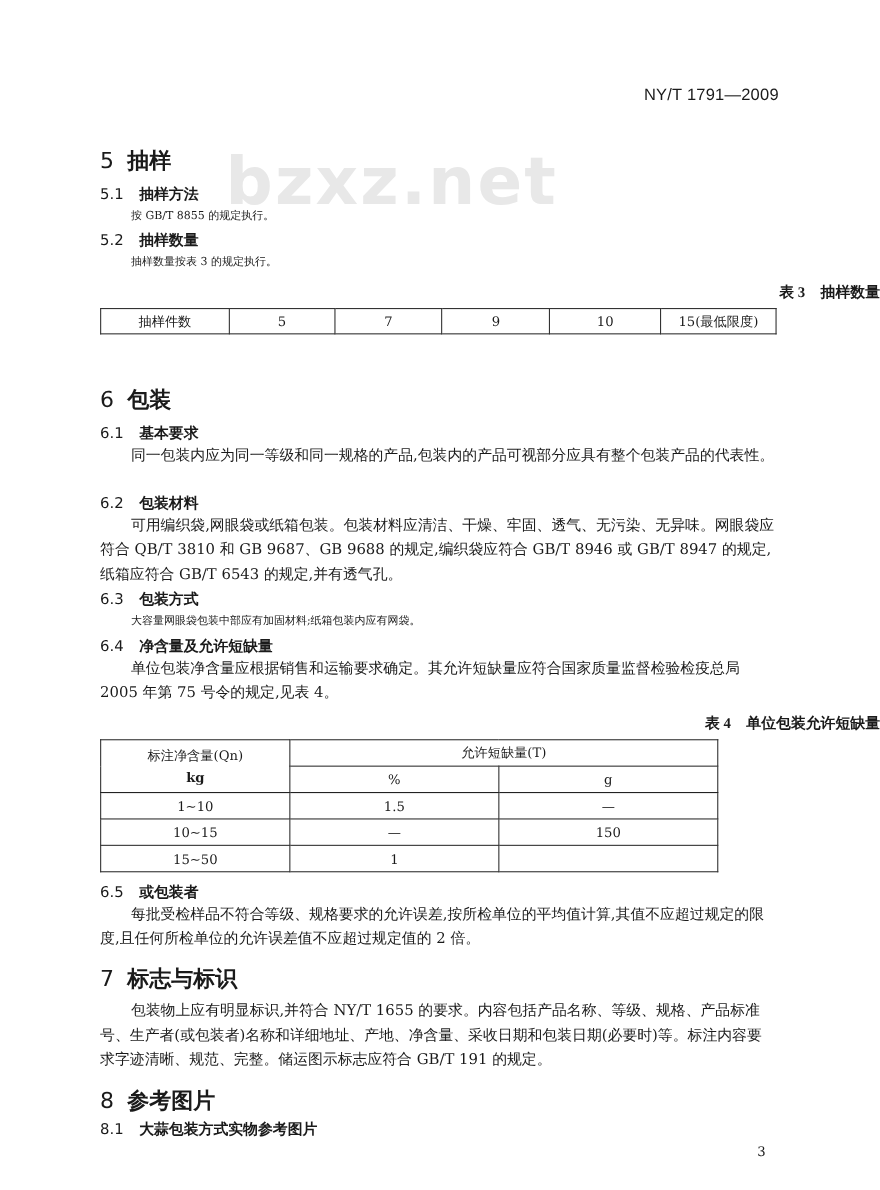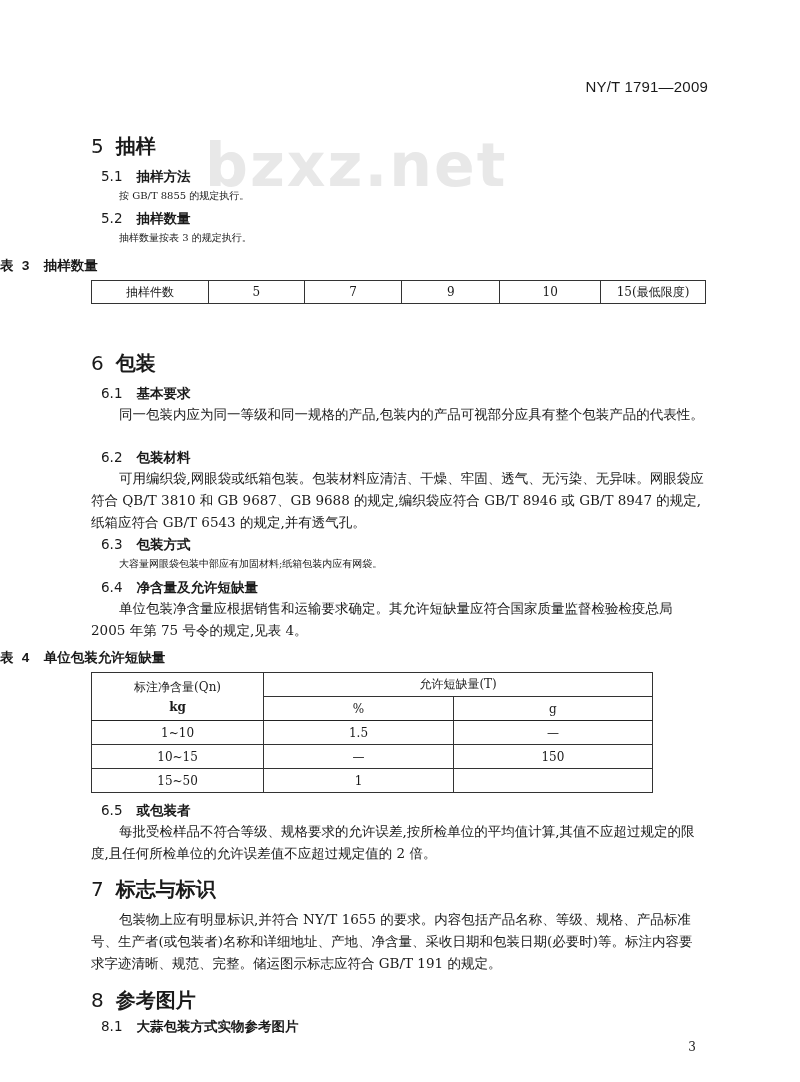--- a/index.html
+++ b/index.html
@@ -5,26 +5,26 @@
   html, body { margin:0; padding:0; }
   body {
     width:800px; height:1082px; background:#ffffff; position:relative; overflow:hidden;
     font-family: "DejaVu Serif", "Liberation Serif", serif; color:#1a1a1a;
   }
   .abs { position:absolute; }
   .std-code { top:78px; right:92px; font-size:15px; font-family:"Liberation Sans","DejaVu Sans",sans-serif; letter-spacing:0.2px; }
   .watermark { left:205px; top:130px; font-size:60px; font-weight:bold; color:#e8e8e8; font-family:"DejaVu Sans","Liberation Sans",sans-serif; letter-spacing:2px; z-index:0; }
   .h1 { font-size:20px; font-weight:bold; font-family:"DejaVu Sans","Liberation Sans",sans-serif; }
   .h1 .num { font-weight:normal; margin-right:12px; }
-  .h2 { font-size:13.5px; font-weight:bold; font-family:"DejaVu Sans","Liberation Sans",sans-serif;margin-left:10px; }
+  .h2 { font-size:13.5px; font-weight:bold; font-family:"DejaVu Sans","Liberation Sans",sans-serif; }
   .h2 .num { font-weight:normal; margin-right:14px; }
   .p { font-size:13.5px; line-height:22px; width:614px; }
   .p.indent { text-indent:28px; }
   .indent-line { font-size:10px; }
-  .caption { font-size:13.5px; font-weight:bold; font-family:Liberation Mono, monospace; width:800px; text-align:left; left:0; }
+  .caption { font-size:13.5px; font-weight:bold; font-family:Liberation Serif, serif; width:800px; text-align:right; left:0; }
   .caption .num { margin-right:14px; }
   table { border-collapse:collapse; font-size:12px; }
   td { border:1px solid #333; text-align:center; padding:0; }
   .t3 { left:91px; top:280px; width:615px; }
   .t3 td { height:22px; }
   .t3 { border:1.5px solid #222; }
   .t4 { left:91px; top:672px; width:562px; border:1.5px solid #222; }
   .t4 td { height:23px; }
   .t4 .hdr-row2 { border-bottom:1.5px solid #222; }
   .page-num { right:104px; top:1040px; font-size:12px; }

